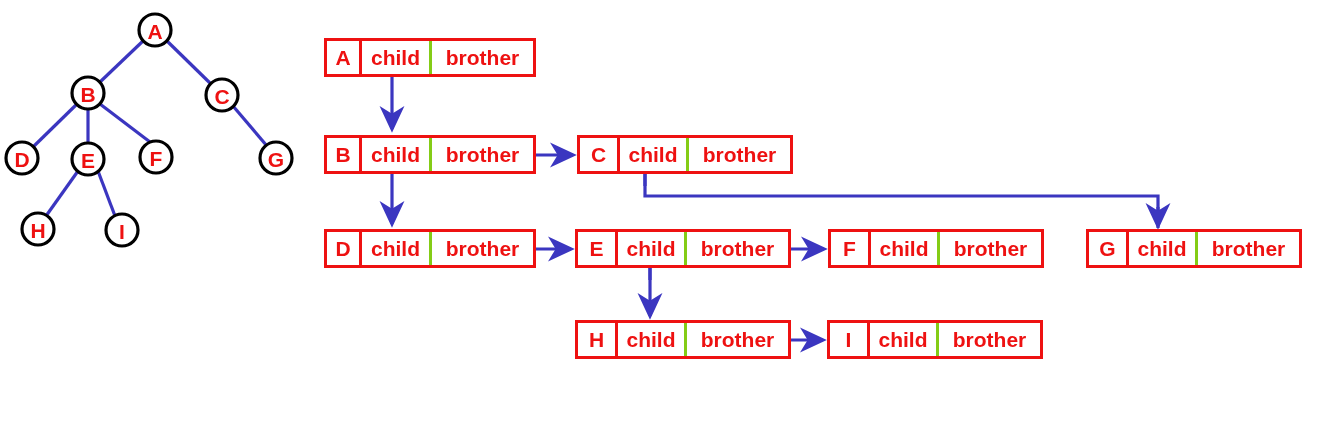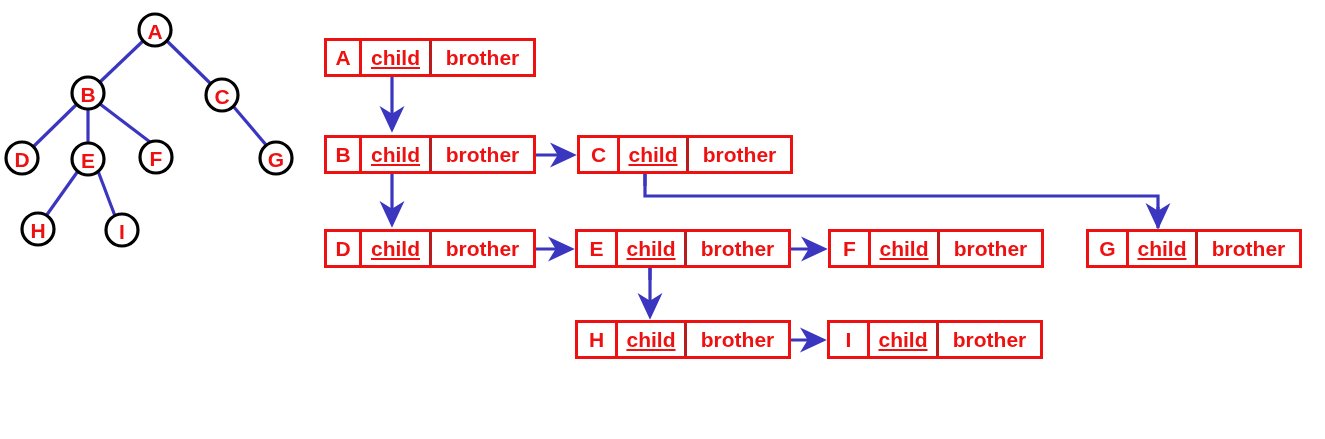--- a/index.html
+++ b/index.html
@@ -66,22 +66,21 @@
     box-sizing: border-box;
     line-height: 1;
     white-space: nowrap;
   }
   .ll-cell.key {
     width: 35px;
     border-right: 3px solid #ee1111;
   }
   .ll-cell.child {
     width: 70px;
-    border-right: 3px solid #b91c1c;
-    text-decoration: underline;
+    border-right: 3px solid #84cc16;
   }
   .ll-cell.brother {
     width: 101px;
   }
   .ll-node.wide .ll-cell.key { width: 40px; }
   .ll-node.wide .ll-cell.child { width: 69px; }
   .ll-node.wide .ll-cell.brother { width: 101px; }
   .conn {
     stroke: #3b36c0;
     stroke-width: 3.2;

